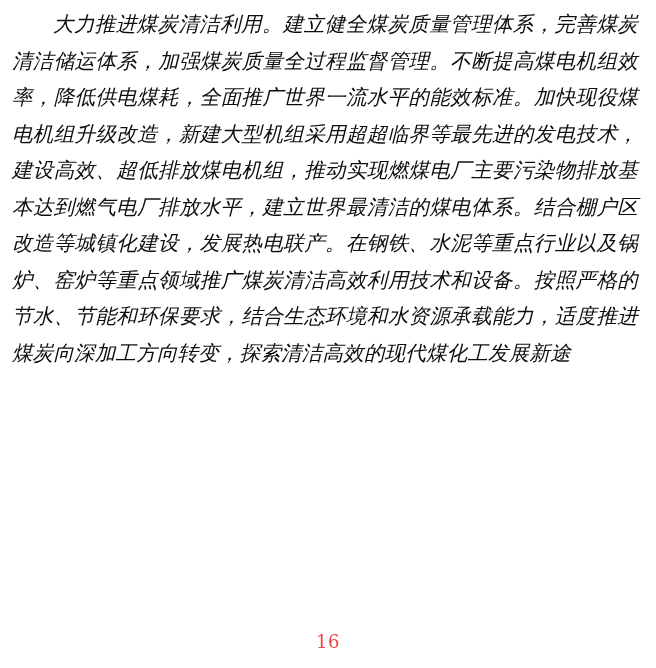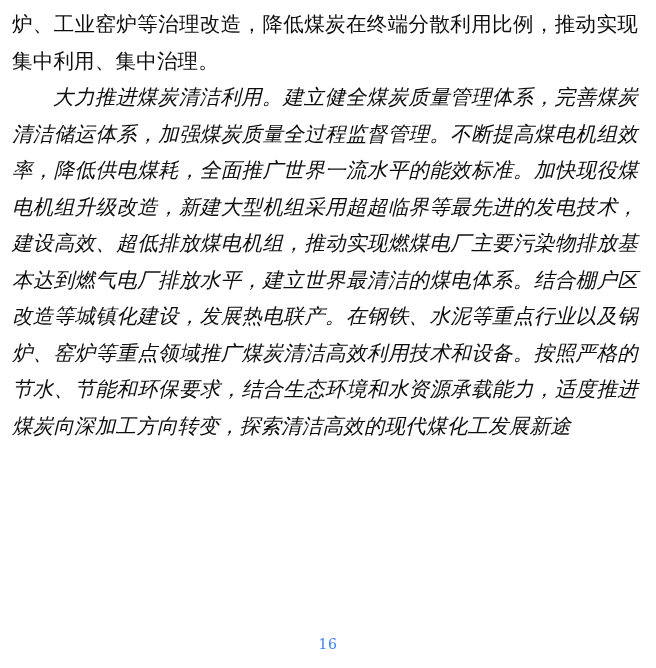--- a/index.html
+++ b/index.html
@@ -39,28 +39,27 @@
   .indent {
     text-indent: 2em;
     font-style: italic;
   }
   .page-number {
     position: absolute;
     left: 0;
     right: 0;
     bottom: 16px;
     text-align: center;
-    font-size: 14px;
+    font-size: 18px;
     font-family: "DejaVu Serif", "Liberation Serif", serif;
-    color: #3b82f6;
+    color: #ef4444;
     letter-spacing: 0.5px;
   }
 </style>
 </head>
 <body>
 
 <div class="page">
   <div class="doc-body">
-    <p class="para">炉、工业窑炉等治理改造，降低煤炭在终端分散利用比例，推动实现集中利用、集中治理。</p>
     <p class="para indent">大力推进煤炭清洁利用。建立健全煤炭质量管理体系，完善煤炭清洁储运体系，加强煤炭质量全过程监督管理。不断提高煤电机组效率，降低供电煤耗，全面推广世界一流水平的能效标准。加快现役煤电机组升级改造，新建大型机组采用超超临界等最先进的发电技术，建设高效、超低排放煤电机组，推动实现燃煤电厂主要污染物排放基本达到燃气电厂排放水平，建立世界最清洁的煤电体系。结合棚户区改造等城镇化建设，发展热电联产。在钢铁、水泥等重点行业以及锅炉、窑炉等重点领域推广煤炭清洁高效利用技术和设备。按照严格的节水、节能和环保要求，结合生态环境和水资源承载能力，适度推进煤炭向深加工方向转变，探索清洁高效的现代煤化工发展新途</p>
   </div>
   <div class="page-number">16</div>
 </div>
 
 </body></html>

